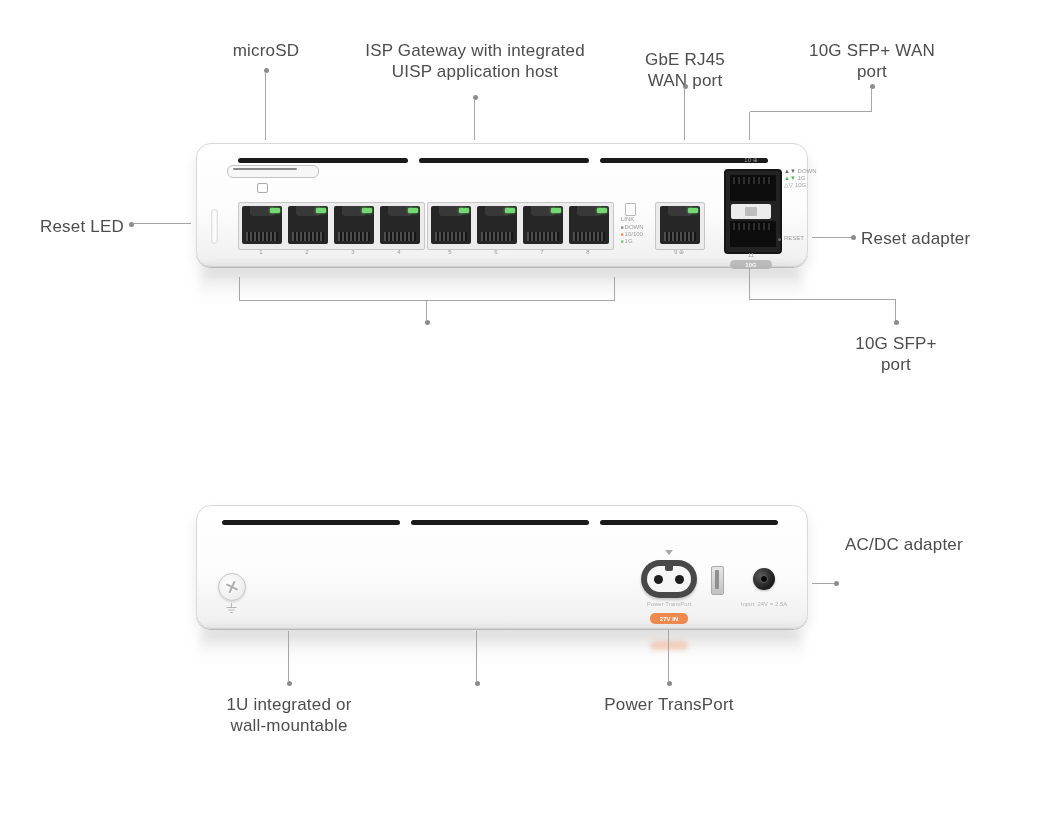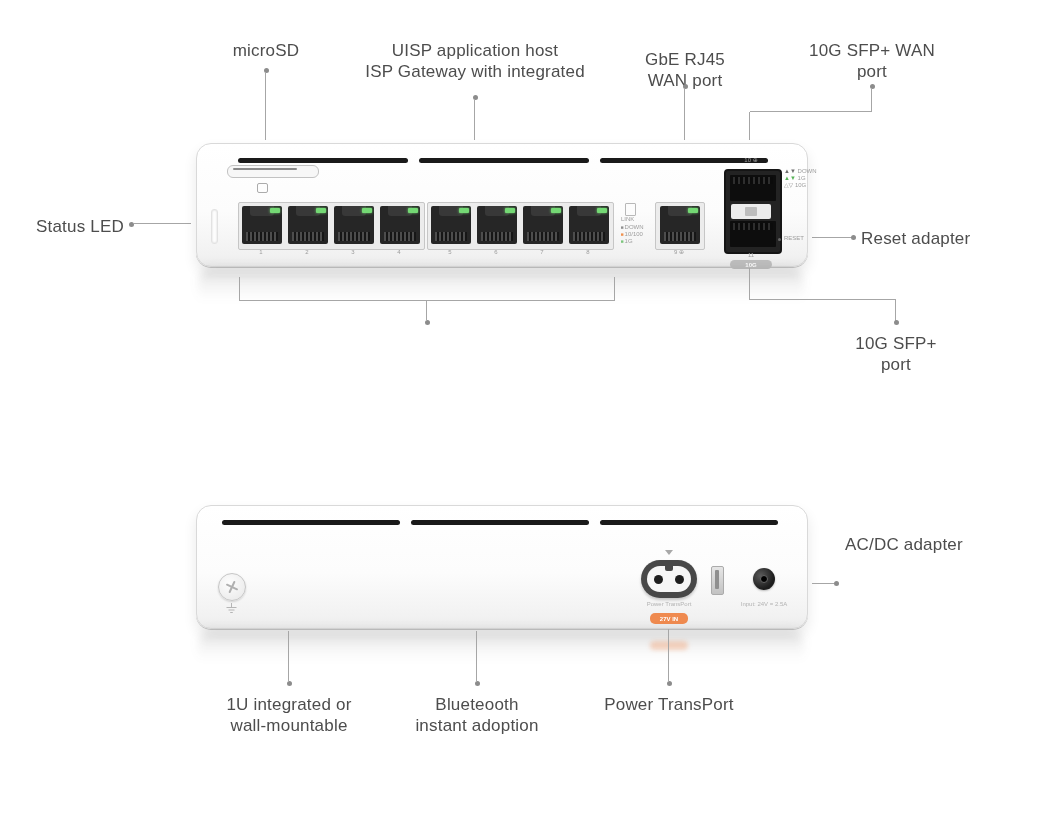--- a/index.html
+++ b/index.html
@@ -88,22 +88,22 @@
 
 <div id="stage">
 
   <div class="co" style="left:196px;top:40px;width:140px;">
     <div>microSD</div>
   </div>
   <div class="dot" style="left:266px;top:70px;"></div>
   <div class="ln v" style="left:265px;top:73px;height:67px;"></div>
 
   <div class="co" style="left:350px;top:40px;width:250px;">
+    <div>ISP Gateway with integrated</div>
     <div>UISP application host</div>
-    <div>ISP Gateway with integrated</div>
   </div>
   <div class="dot" style="left:475px;top:97px;"></div>
   <div class="ln v" style="left:474px;top:100px;height:40px;"></div>
 
   <div class="co" style="left:615px;top:49px;width:140px;">
     <div>GbE RJ45</div>
     <div>WAN port</div>
   </div>
   <div class="dot" style="left:685px;top:86px;"></div>
   <div class="ln v" style="left:684px;top:89px;height:51px;"></div>
@@ -111,21 +111,21 @@
   <div class="co" style="left:797px;top:40px;width:150px;">
     <div>10G SFP+ WAN</div>
     <div>port</div>
   </div>
   <div class="dot" style="left:872px;top:86px;"></div>
   <div class="ln v" style="left:871px;top:89px;height:23px;"></div>
   <div class="ln h" style="left:750px;top:111px;width:122px;"></div>
   <div class="ln v" style="left:749px;top:112px;height:28px;"></div>
 
   <div class="co right" style="left:20px;top:216px;width:104px;">
-    <div>Status LED</div>
+    <div>Reset LED</div>
   </div>
   <div class="dot" style="left:131px;top:224px;"></div>
   <div class="ln h" style="left:134px;top:223px;width:57px;"></div>
 
   <div class="ln h" style="left:812px;top:237px;width:40px;"></div>
   <div class="dot" style="left:853px;top:237px;"></div>
   <div class="co left" style="left:861px;top:228px;width:130px;">
     <div>Reset adapter</div>
   </div>
 
@@ -279,24 +279,20 @@
 
   <div class="ln v" style="left:288px;top:631px;height:50px;"></div>
   <div class="dot" style="left:289px;top:683px;"></div>
   <div class="co" style="left:204px;top:694px;width:170px;">
     <div>1U integrated or</div>
     <div>wall-mountable</div>
   </div>
 
   <div class="ln v" style="left:476px;top:631px;height:50px;"></div>
   <div class="dot" style="left:477px;top:683px;"></div>
-  <div class="co" style="left:392px;top:694px;width:170px;">
-    <div>Blueteooth</div>
-    <div>instant adoption</div>
-  </div>
 
   <div class="ln v" style="left:668px;top:629px;height:52px;"></div>
   <div class="dot" style="left:669px;top:683px;"></div>
   <div class="co" style="left:584px;top:694px;width:170px;">
     <div>Power TransPort</div>
   </div>
 
 </div>
 
 </body></html>

